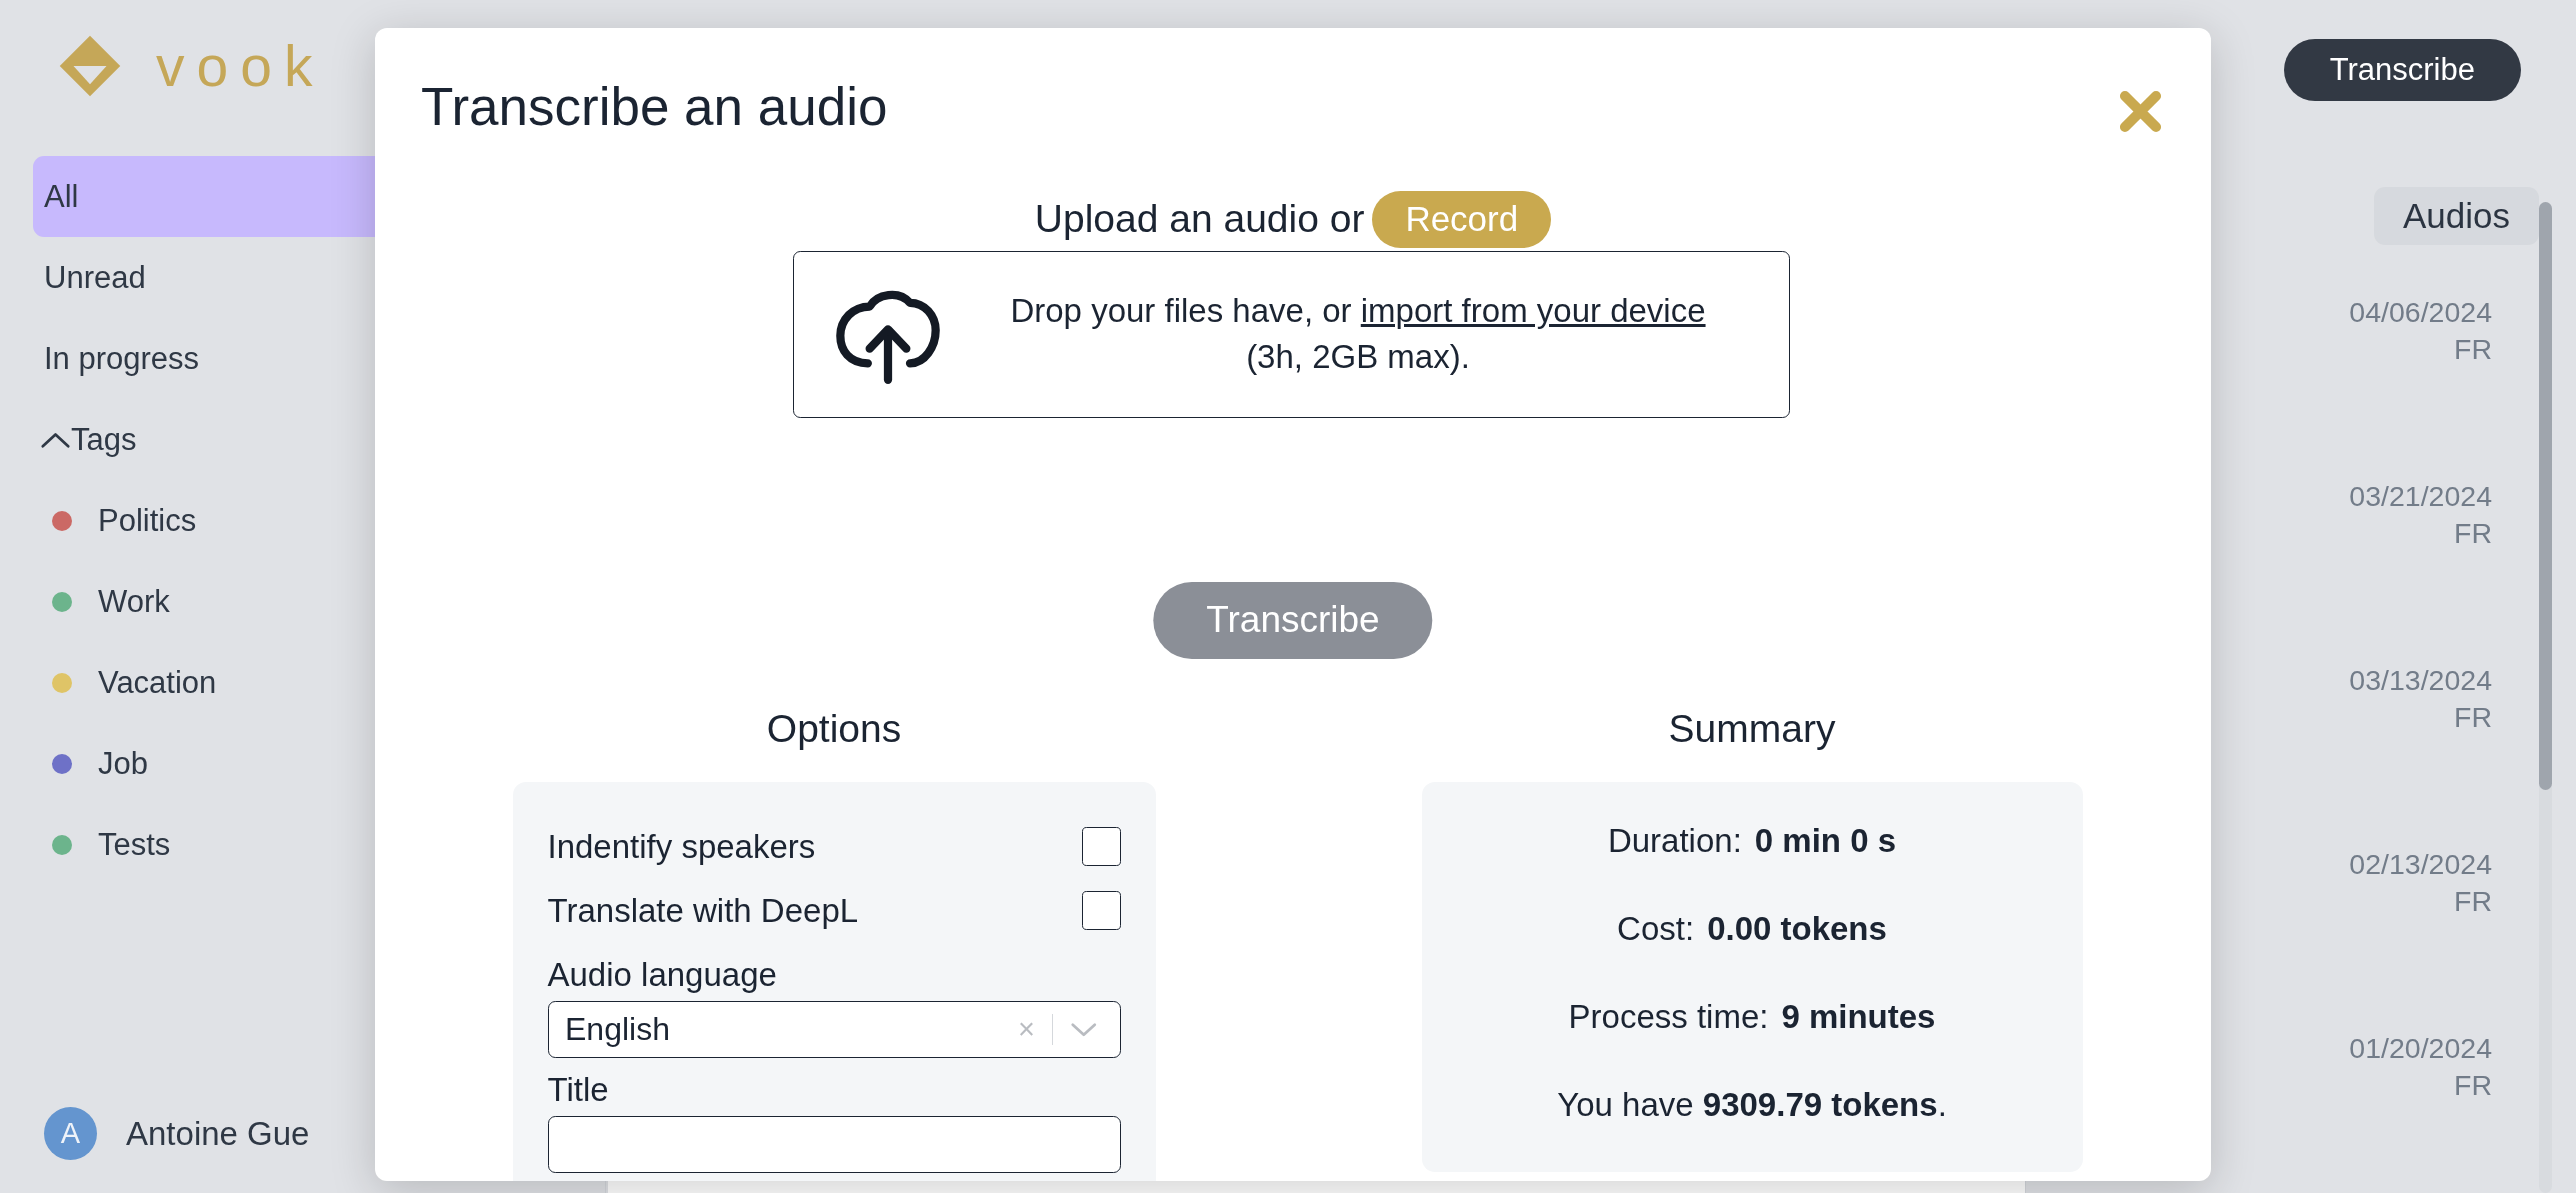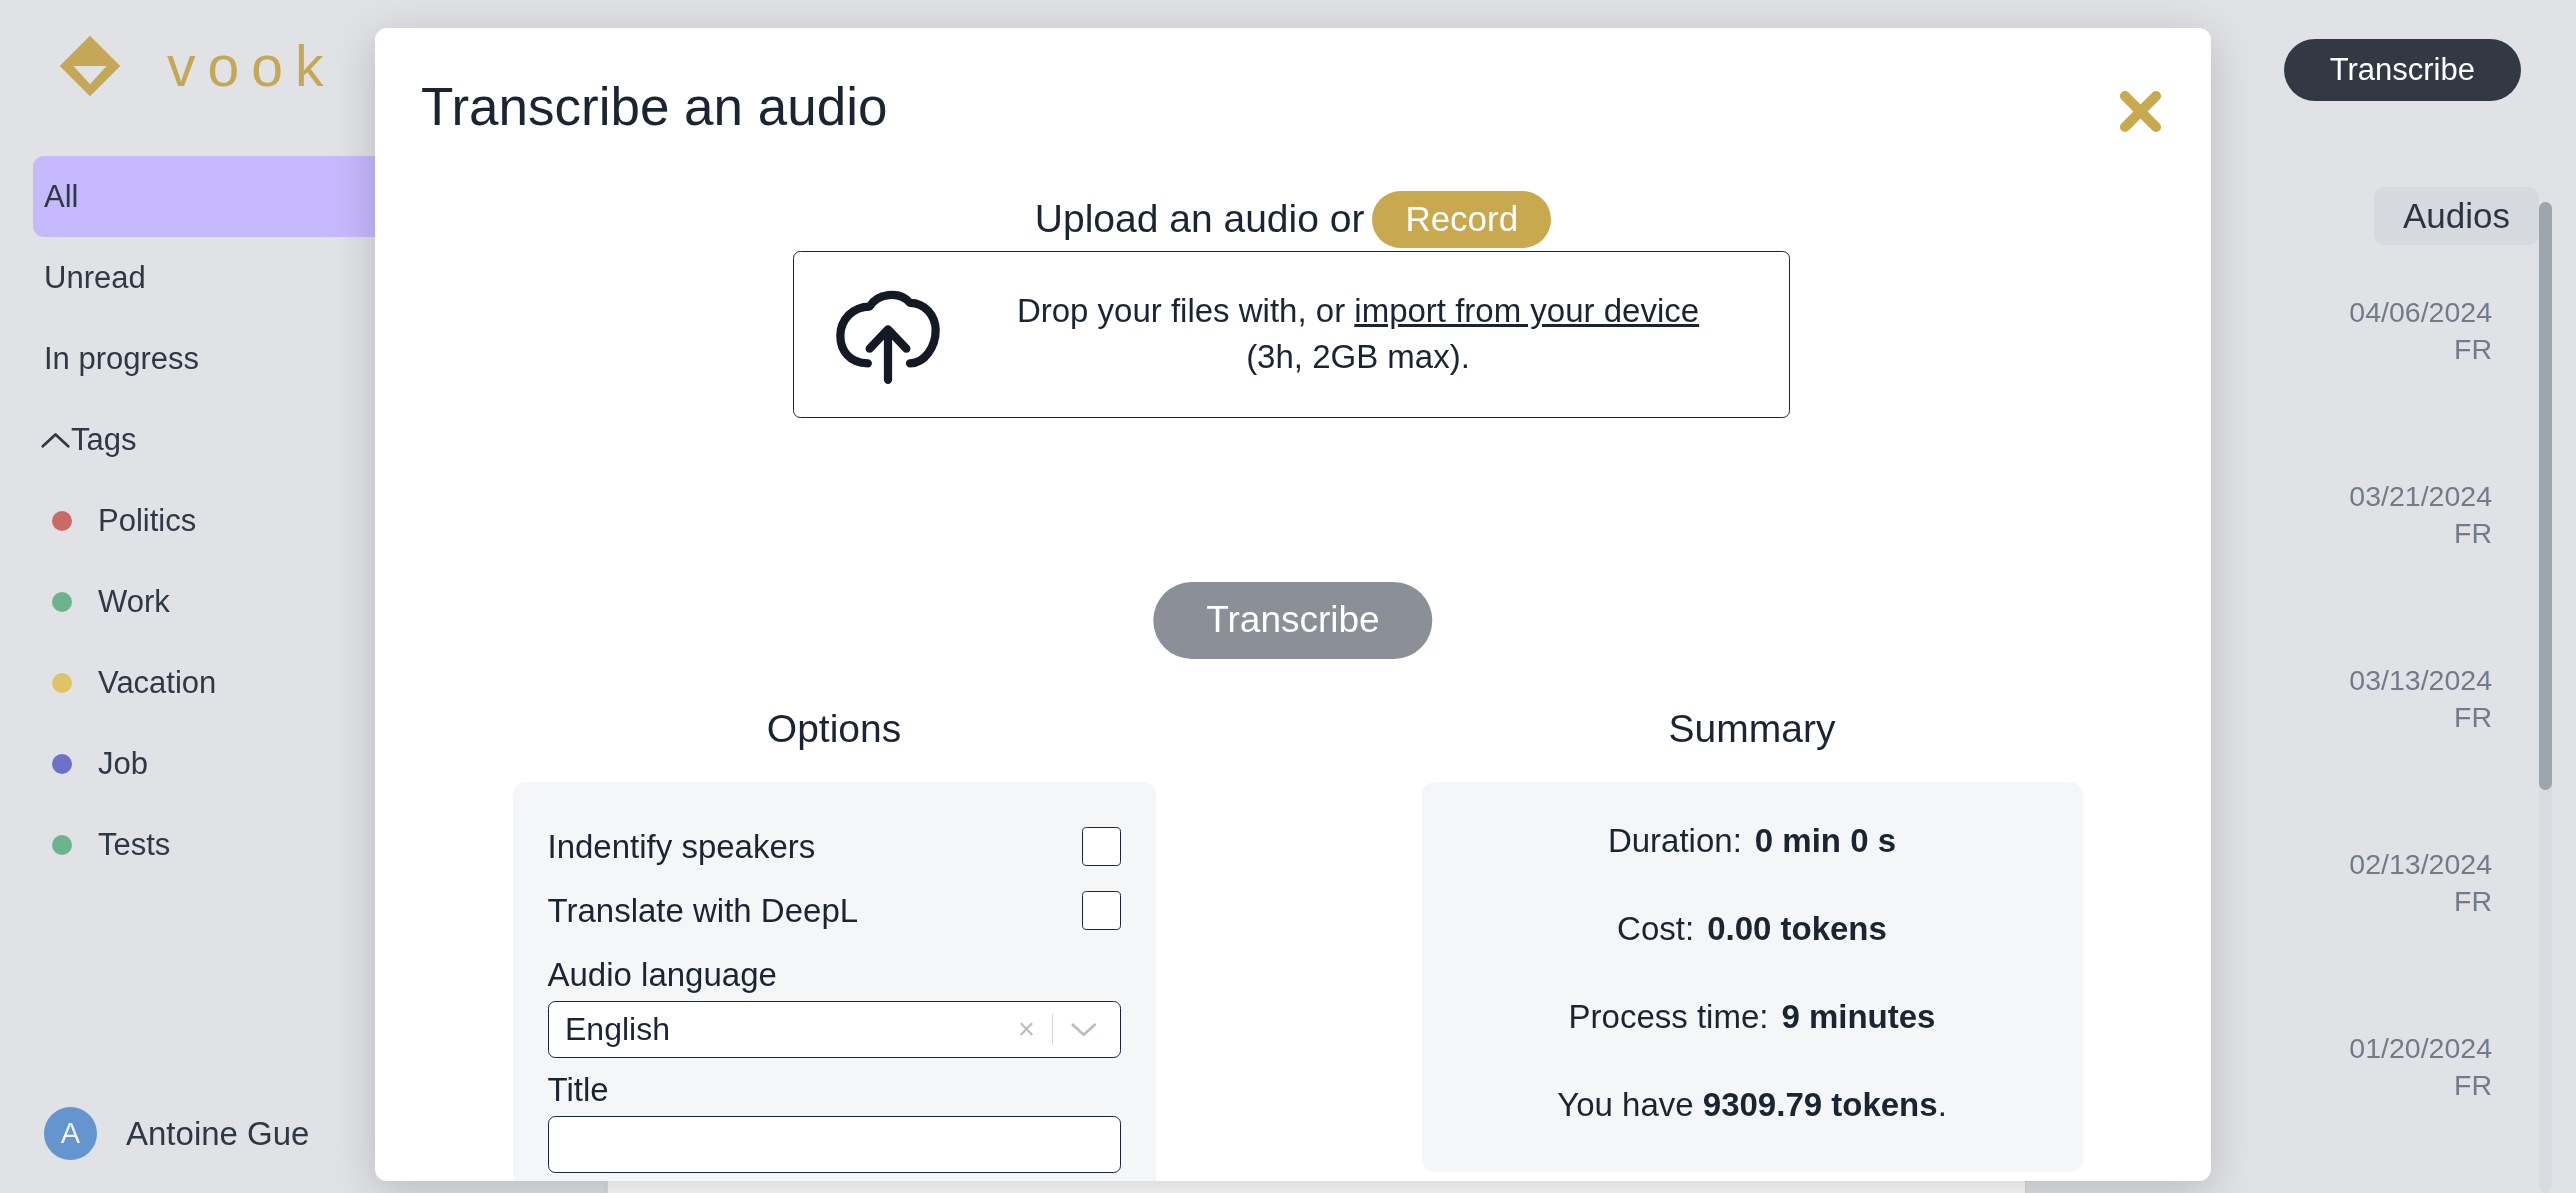--- a/index.html
+++ b/index.html
@@ -25,21 +25,21 @@
     top: 0; left: 0; right: 0;
     height: 156px;
   }
 
   #brand {
     position: absolute;
     left: 57px;
     top: 33px;
     display: flex;
     align-items: center;
-    gap: 44px;
+    gap: 33px;
     text-align: right;
   }
   #brand-mark { width: 66px; height: 66px; flex: none; }
   #brand-word {
     font-size: 57px;
     letter-spacing: 12px;
     color: #c2a24e;
     font-weight: 400;
     line-height: 1;
   }
@@ -551,21 +551,21 @@
     </div>
 
     <div id="dropzone">
       <svg id="dropzone-icon" viewBox="0 0 120 120">
         <path d="M38 92 C18 92 8 78 8 62 C8 44 22 30 40 30 C48 16 72 12 84 26
                  C100 26 112 40 112 56 C112 74 100 92 84 92" fill="none" stroke="#141a24" stroke-width="9" stroke-linecap="round" stroke-linejoin="round"></path>
         <path d="M60 110 L60 58" fill="none" stroke="#141a24" stroke-width="9" stroke-linecap="round"></path>
         <path d="M40 76 L60 55 L80 76" fill="none" stroke="#141a24" stroke-width="9" stroke-linecap="round" stroke-linejoin="round"></path>
       </svg>
       <div id="dropzone-text">
-        <span>Drop your files with, or </span><span id="dropzone-link">import from your device</span><br>
+        <span>Drop your files have, or </span><span id="dropzone-link">import from your device</span><br>
         <span>(3h, 2GB max).</span>
       </div>
     </div>
 
     <button id="modal-transcribe-button">Transcribe</button>
 
     <div id="panels">
 
       <div class="panel-col">
         <div class="panel-heading">Options</div>

